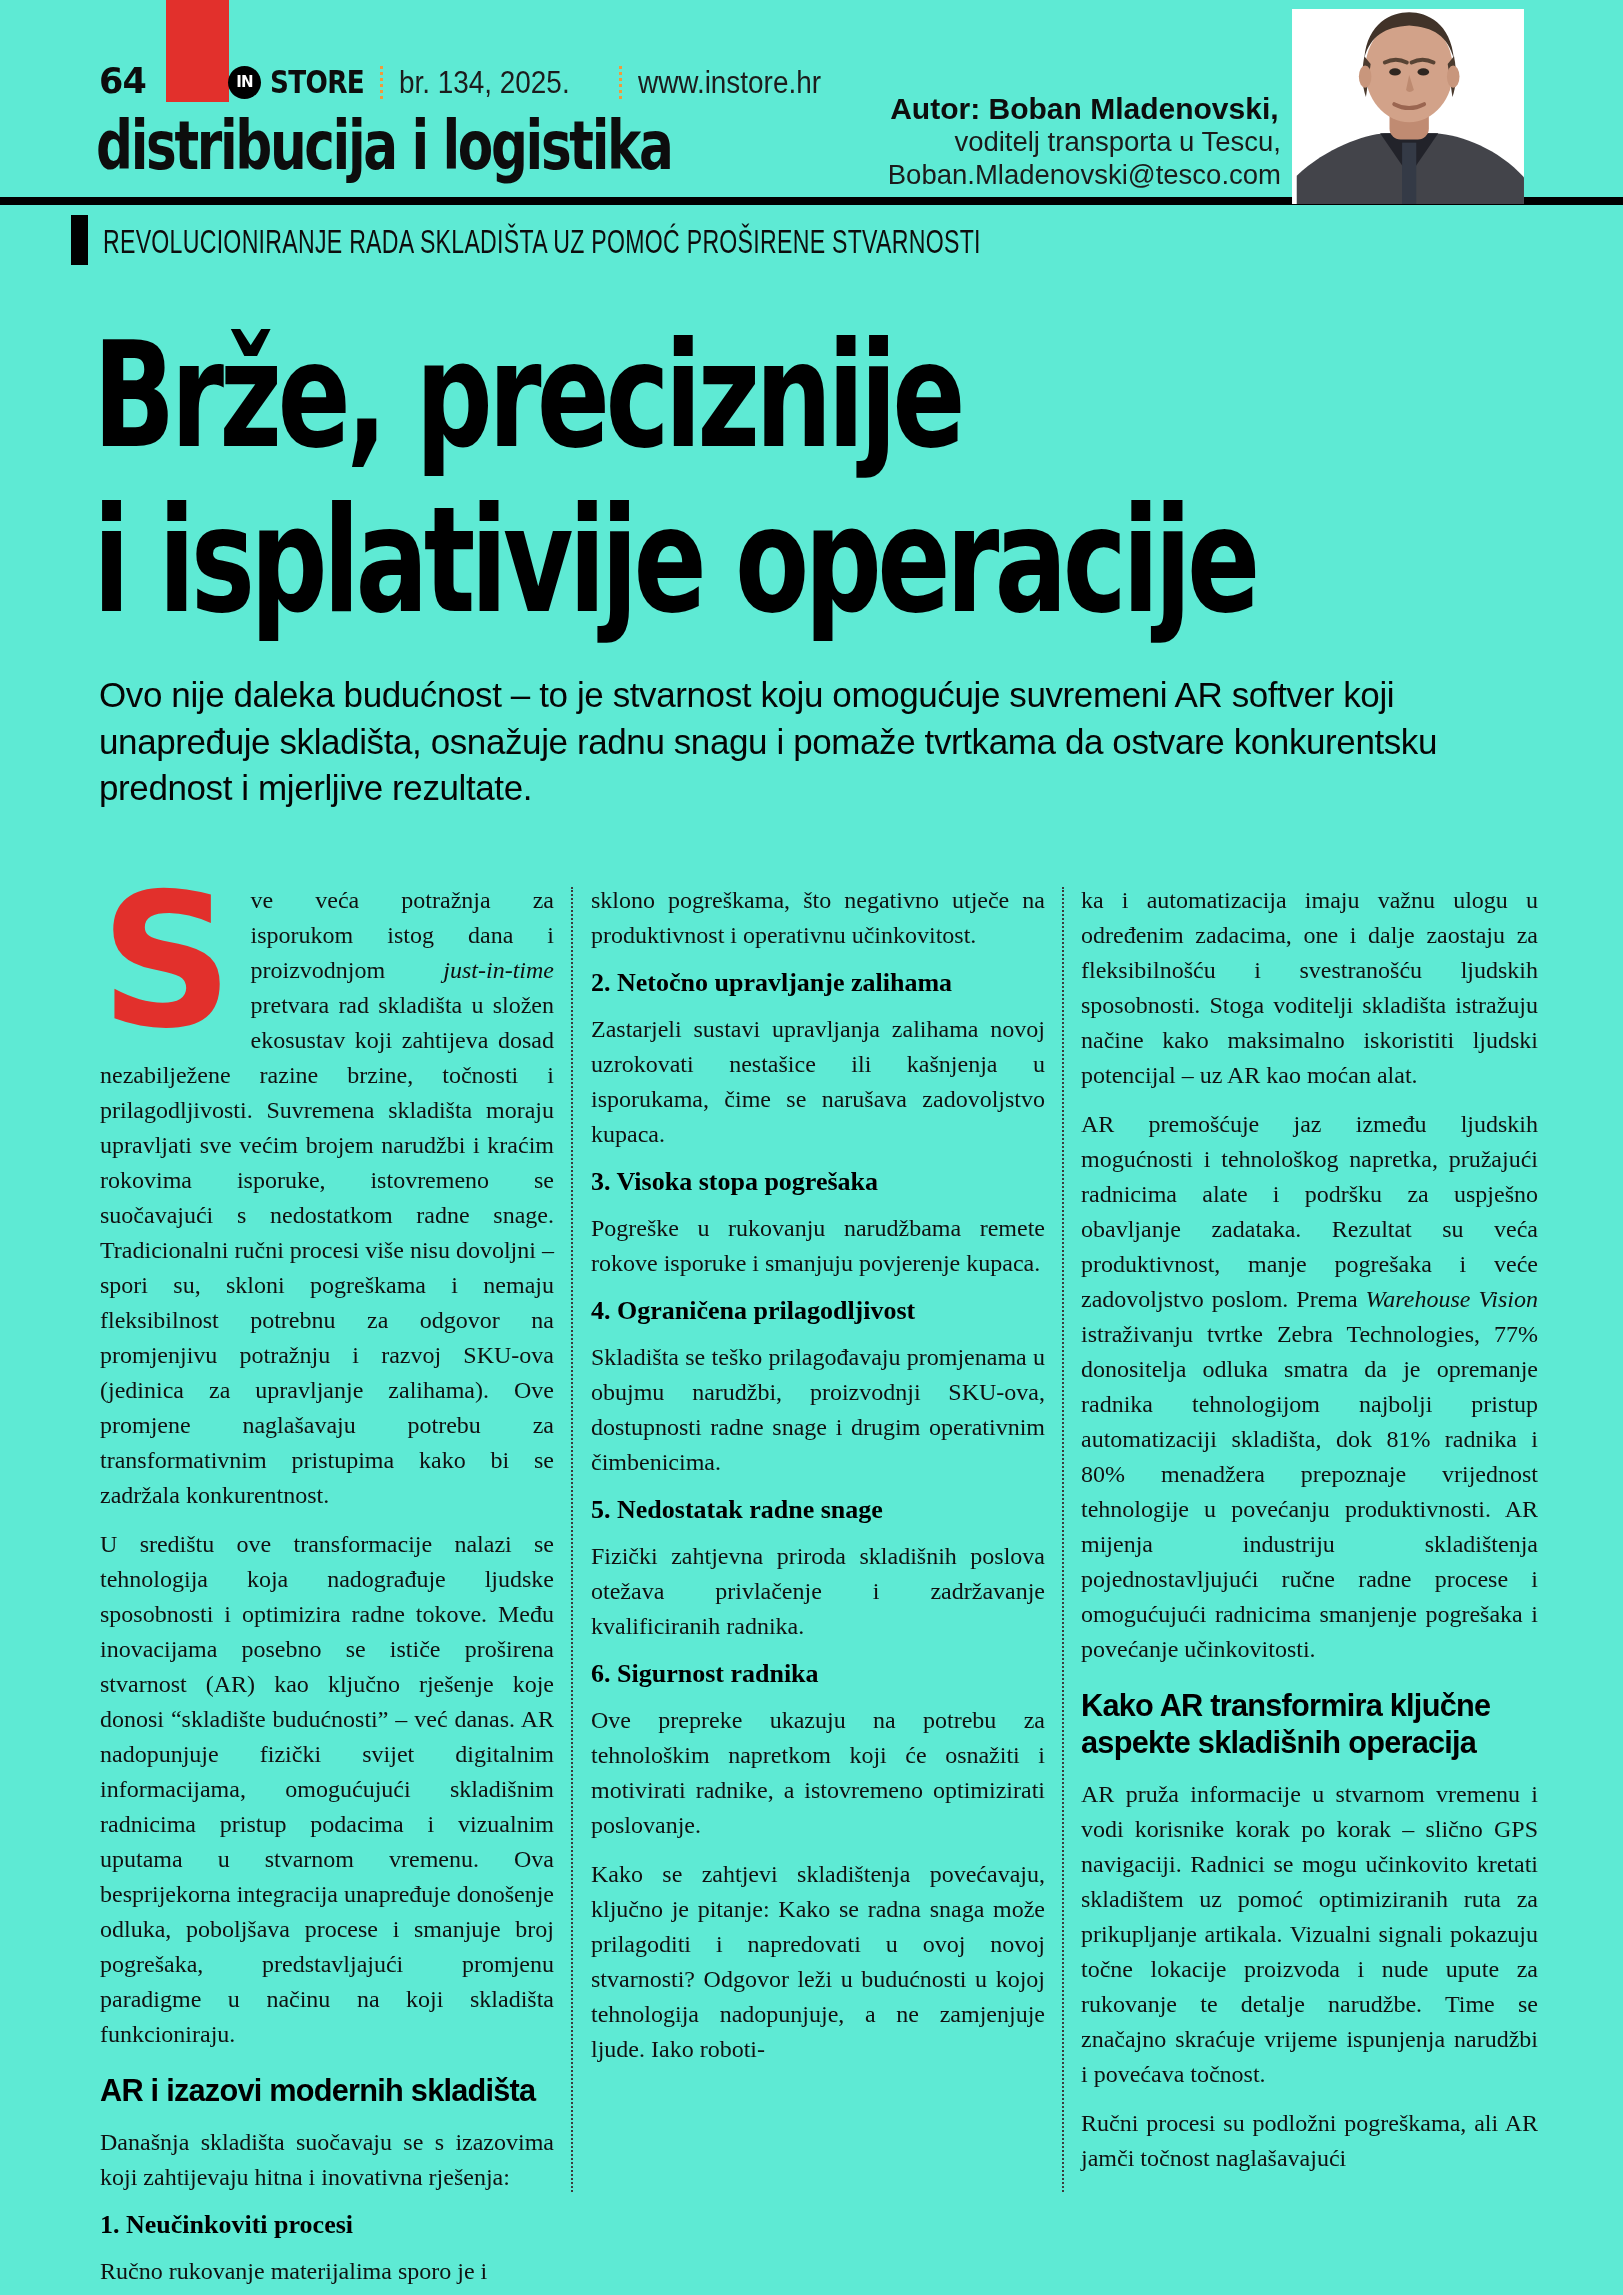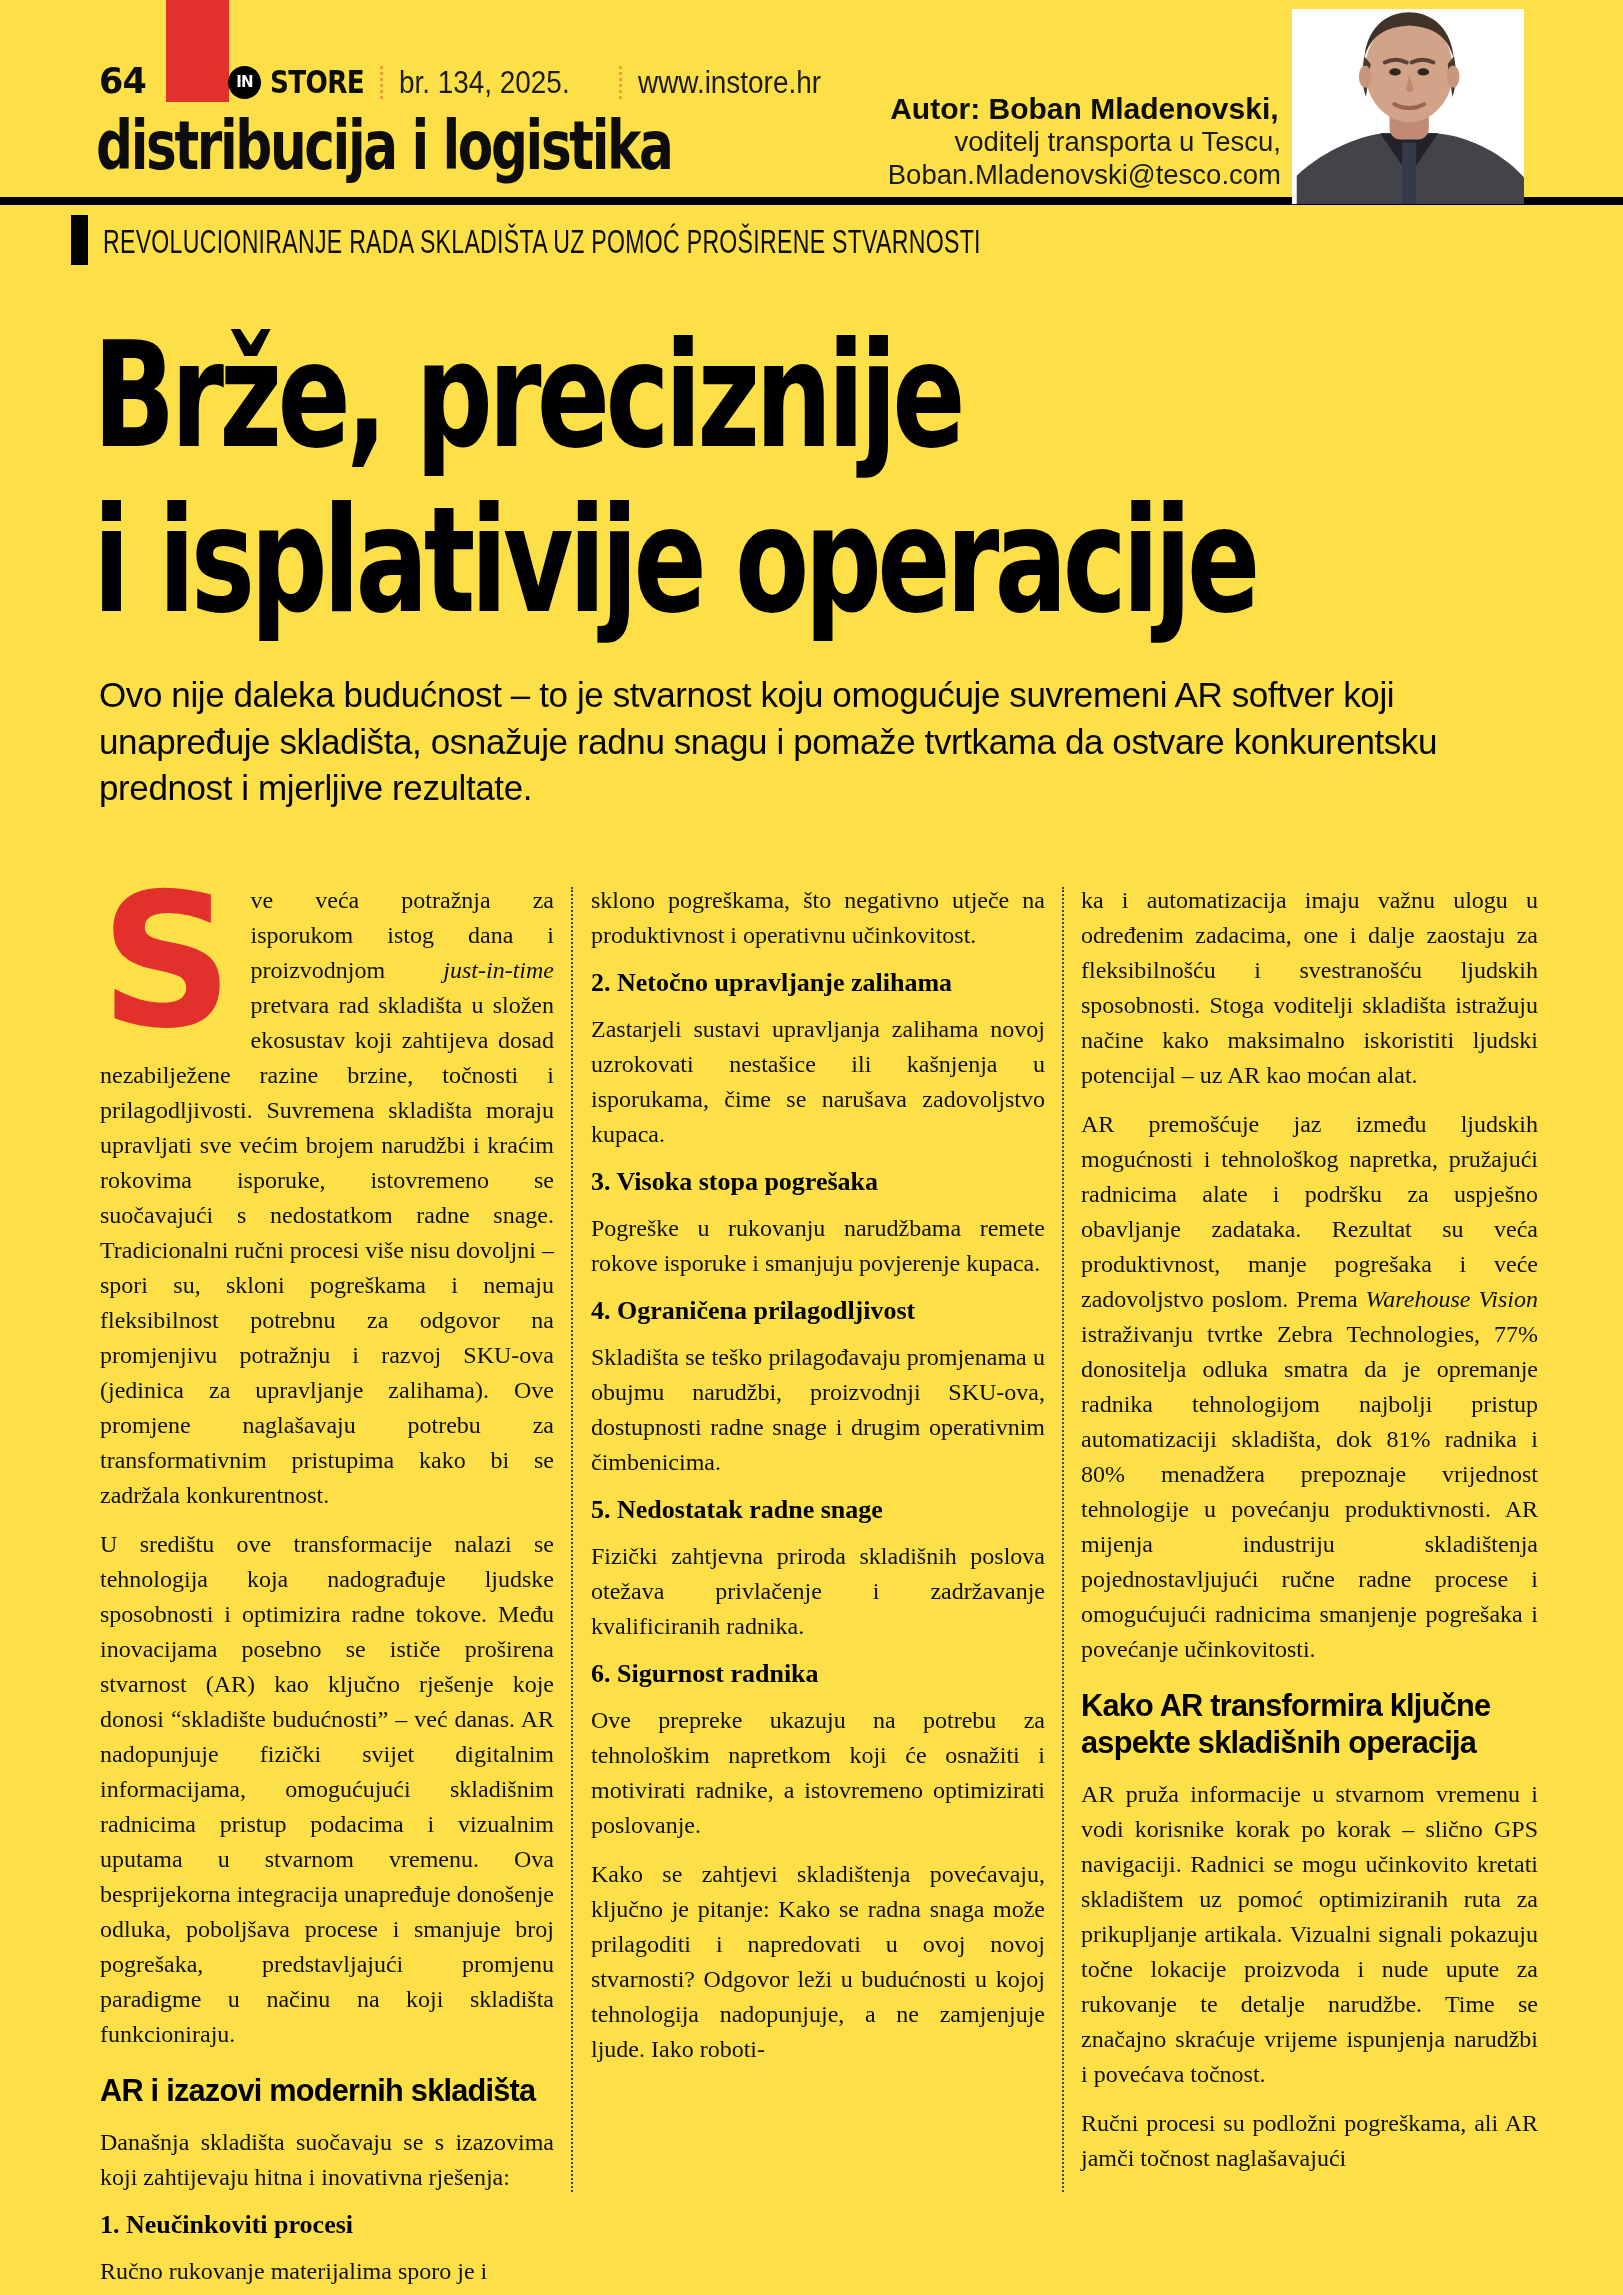--- a/index.html
+++ b/index.html
@@ -2,21 +2,21 @@
 <html style="font-size:12.6px"><head>
 <meta charset="utf-8">
 <style>
   :root{
     --red:#e2302c;
     --ink:#0d0d0d;
     --dot-orange:#f09b3c;
   }
   html,body{margin:0;padding:0;background:#ffffff;}
   #page{
-    position:relative;width:1623px;height:2295px;background:#fde047;overflow:hidden;
+    position:relative;width:1623px;height:2295px;background:#5eead4;overflow:hidden;
     font-family:"Liberation Sans",sans-serif;color:var(--ink);
   }
   
   #page-number{position:absolute;left:99px;top:64px;font:bold 35px/1 "DejaVu Sans",sans-serif;letter-spacing:-0.8px;}
   #red-block{position:absolute;left:166px;top:0;width:63px;height:102px;background:var(--red);}
   #masthead{position:absolute;left:228px;top:63px;display:flex;align-items:center;height:38px;}
   .logo-badge{width:33px;height:33px;border-radius:50%;background:#000;color:#fff;display:flex;align-items:center;justify-content:center;font:bold 15px/1 "DejaVu Sans",sans-serif;letter-spacing:-0.8px;flex:0 0 auto;}
   .logo-store{font:bold 32px/1 "DejaVu Sans",sans-serif;letter-spacing:-0.8px;margin-left:9.4px;transform:scaleX(.82);transform-origin:left center;}
   .m-sep{width:0;height:33px;border-left:3.1px dotted var(--dot-orange);margin:0 15.7px 0 -4.7px;}
   .m-text{font:400 31px/1 "Liberation Sans",sans-serif;color:#1c1c1c;transform:scaleX(.9);transform-origin:left center;white-space:nowrap;}

